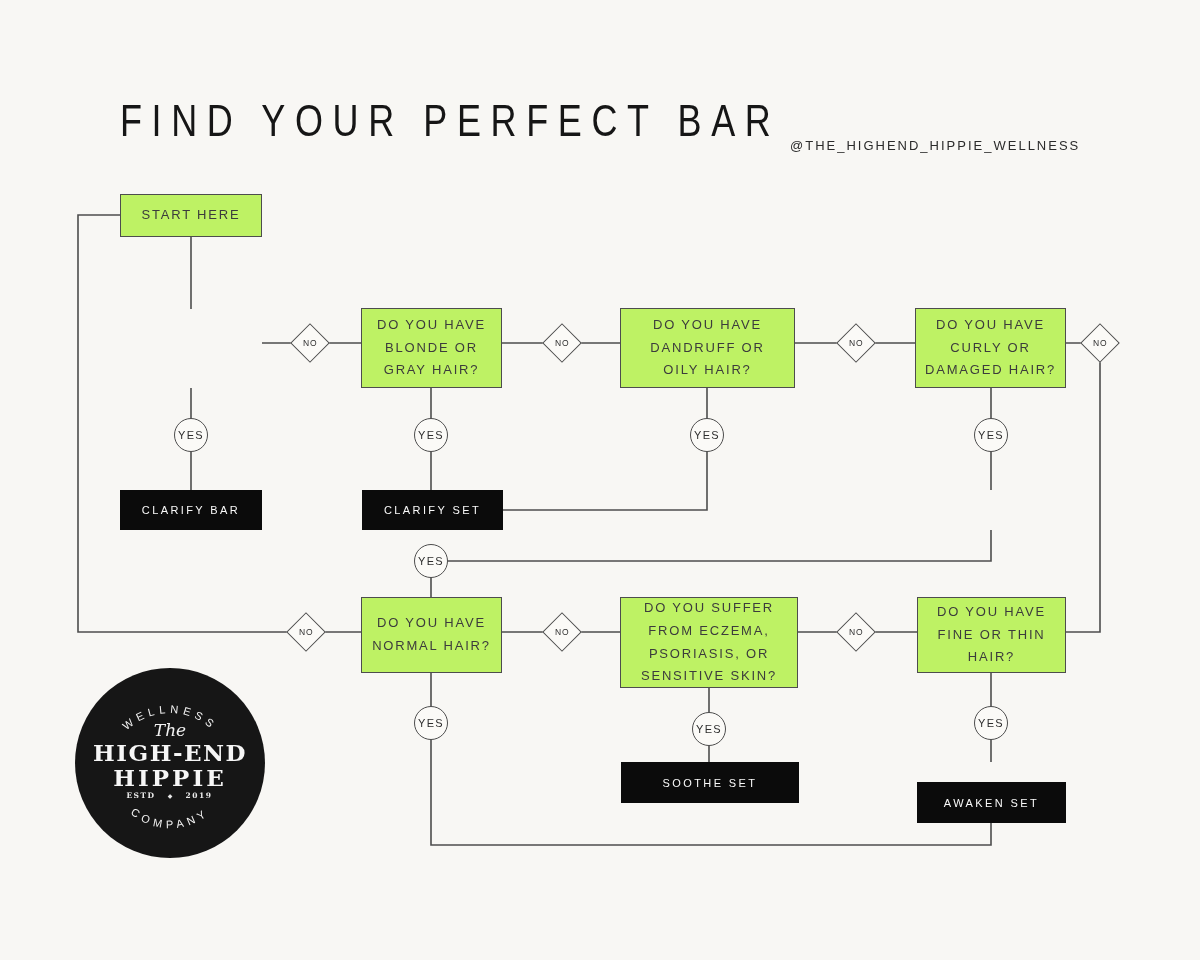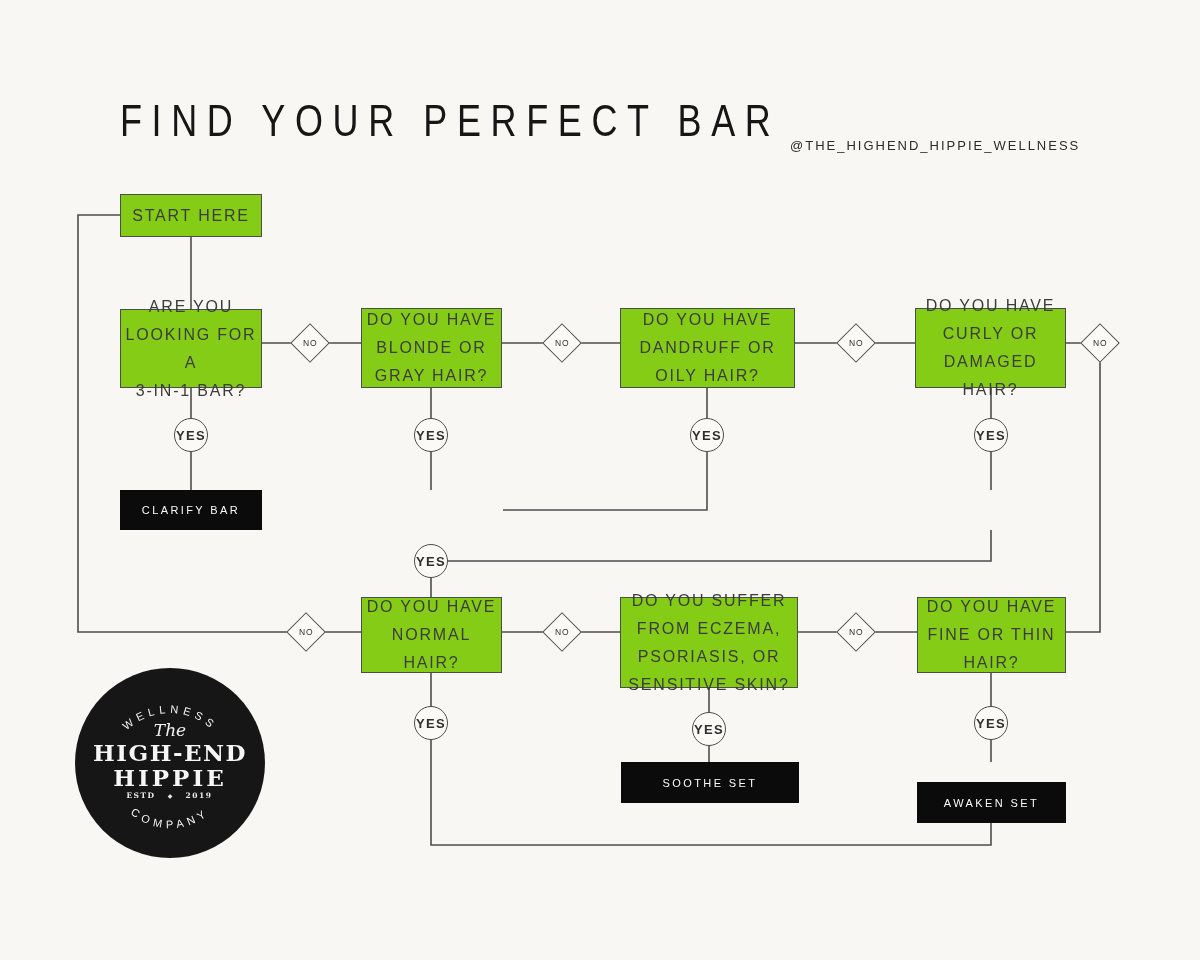--- a/index.html
+++ b/index.html
@@ -8,28 +8,28 @@
 
   .title{position:absolute;left:120px;top:98px;font-size:45px;font-weight:400;
          letter-spacing:12px;color:#161616;transform:scaleX(0.8);transform-origin:left center;
          white-space:nowrap;line-height:1;}
   .handle{position:absolute;left:790px;top:138px;width:285px;text-align:center;
           font-size:13px;letter-spacing:2px;color:#2b2b2b;}
 
   svg.connectors{position:absolute;left:0;top:0;}
   .connectors polyline{fill:none;stroke:#4d4d4d;stroke-width:1.6;}
 
-  .qbox{position:absolute;background:#84cc16;border:1.6px solid #4d4d4d;box-sizing:border-box;
+  .qbox{position:absolute;background:#bef264;border:1.6px solid #4d4d4d;box-sizing:border-box;
         display:flex;align-items:center;justify-content:center;text-align:center;
-        font-size:16px;letter-spacing:1.8px;line-height:1.75;color:#3c3c3c;white-space:pre-line;}
+        font-size:13px;letter-spacing:1.8px;line-height:1.75;color:#3c3c3c;white-space:pre-line;}
   .rbox{position:absolute;background:#0b0b0b;color:#fafafa;display:flex;align-items:center;
         justify-content:center;text-align:center;font-size:11px;letter-spacing:2.4px;}
   .circle{position:absolute;width:34px;height:34px;border-radius:50%;background:#fbfaf7;
           border:1.6px solid #4d4d4d;box-sizing:border-box;display:flex;align-items:center;
-          justify-content:center;font-size:13px;letter-spacing:1.3px;color:#2e2e2e;font-weight:bold;}
+          justify-content:center;font-size:11px;letter-spacing:1.3px;color:#2e2e2e;}
   .diamond{position:absolute;width:28px;height:28px;background:#fbfaf7;border:1.6px solid #4d4d4d;
            box-sizing:border-box;transform:rotate(45deg);display:flex;align-items:center;justify-content:center;}
   .diamond span{transform:rotate(-45deg);font-size:8.5px;letter-spacing:1px;color:#2e2e2e;}
 
   .logo{position:absolute;left:75px;top:668px;}
 </style>
 </head>
 <body>
 
 <div class="stage">
@@ -50,43 +50,41 @@
     <polyline points="991,388 991,490"></polyline>
     <polyline points="991,530 991,561 431,561 431,597"></polyline>
     <polyline points="502,632 620,632"></polyline>
     <polyline points="798,632 917,632"></polyline>
     <polyline points="431,673 431,845 991,845 991,803"></polyline>
     <polyline points="709,688 709,762"></polyline>
     <polyline points="991,673 991,762"></polyline>
   </svg>
 
   <div class="qbox" style="left:120px;top:194px;width:142px;height:43px;">START HERE</div>
-  <div class="qbox" style="left:120px;top:309px;width:142px;height:79px;">ARE YOU
-LOOKING FOR A
-3-IN-1 BAR?</div>
   <div class="qbox" style="left:361px;top:308px;width:141px;height:80px;">DO YOU HAVE
 BLONDE OR
 GRAY HAIR?</div>
   <div class="qbox" style="left:620px;top:308px;width:175px;height:80px;">DO YOU HAVE
 DANDRUFF OR
 OILY HAIR?</div>
   <div class="qbox" style="left:915px;top:308px;width:151px;height:80px;">DO YOU HAVE
 CURLY OR
 DAMAGED HAIR?</div>
   <div class="qbox" style="left:361px;top:597px;width:141px;height:76px;">DO YOU HAVE
 NORMAL HAIR?</div>
   <div class="qbox" style="left:620px;top:597px;width:178px;height:91px;">DO YOU SUFFER
 FROM ECZEMA,
 PSORIASIS, OR
 SENSITIVE SKIN?</div>
   <div class="qbox" style="left:917px;top:597px;width:149px;height:76px;">DO YOU HAVE
 FINE OR THIN
 HAIR?</div>
 
   <div class="rbox" style="left:120px;top:490px;width:142px;height:40px;">CLARIFY BAR</div>
+  <div class="rbox" style="left:362px;top:490px;width:141px;height:40px;">CLARIFY SET</div>
   <div class="rbox" style="left:621px;top:762px;width:178px;height:41px;">SOOTHE SET</div>
   <div class="rbox" style="left:917px;top:762px;width:149px;height:41px;margin-top:20px;">AWAKEN SET</div>
 
   <div class="diamond" style="left:296px;top:329px;">
     <span>NO</span>
     </div>
   <div class="diamond" style="left:548px;top:329px;">
     <span>NO</span>
     </div>
   <div class="diamond" style="left:842px;top:329px;">

